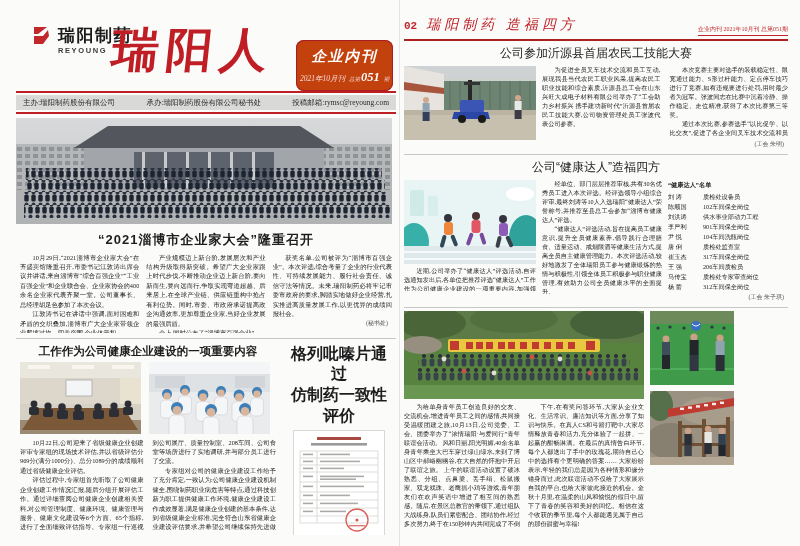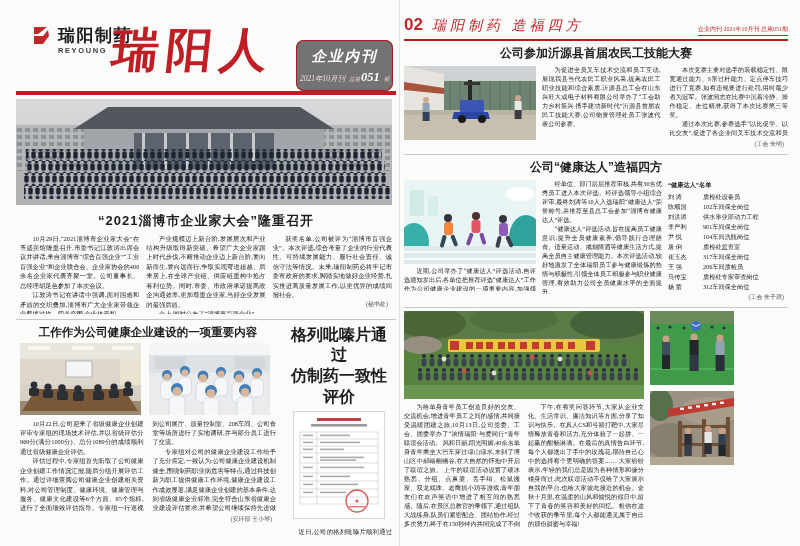--- a/index.html
+++ b/index.html
@@ -8,21 +8,21 @@
   .page{position:absolute;top:15px;height:520px;overflow:hidden;}
   .page-left{left:16px;width:380px;}
   .page-right{left:404px;width:384px;}
 
   
   .masthead{position:relative;height:76px;}
   .logo{position:absolute;left:18px;top:12px;display:flex;gap:4px;align-items:flex-start;}
   .logo-cn{font-family:"Liberation Sans",sans-serif;font-weight:bold;font-size:17px;letter-spacing:1.5px;color:#1b1b1b;line-height:1.1;}
   .logo-en{font-family:"Liberation Sans",sans-serif;font-weight:bold;font-size:7.5px;letter-spacing:1.6px;color:#3c3c3c;}
   .mast-title{position:absolute;left:68px;top:4px;width:218px;text-align:center;font-size:47px;font-weight:bold;color:#bf1e24;letter-spacing:7px;transform:skewX(-6deg);}
-  .issue-box{position:absolute;right:3px;top:25px;width:97px;height:51px;background:#737373;border-radius:8px;color:#fff;text-align:center;box-shadow:0 0 0 1px #a81d22 inset;}
+  .issue-box{position:absolute;right:3px;top:25px;width:97px;height:51px;background:#c2410c;border-radius:8px;color:#fff;text-align:center;box-shadow:0 0 0 1px #a81d22 inset;}
   .ib-kind{font-size:14.5px;font-weight:bold;font-style:italic;letter-spacing:2px;margin-top:7px;}
   .ib-line{display:flex;justify-content:center;align-items:baseline;gap:1px;margin-top:4px;font-style:italic;}
   .ib-date{font-size:7.5px;color:#f6d9d9;}
   .ib-fix{font-size:5.5px;color:#f3cfcf;margin-left:3px;}
   .ib-no{font-size:12.5px;font-weight:bold;color:#fff;}
   .redline{height:2px;background:#bf1e24;}
   .redline.thin{height:1.5px;}
   .infobar{height:15px;background:#d9d9d8;display:flex;align-items:center;justify-content:space-between;font-size:7.5px;color:#2a2a2a;padding:0 7px;margin:2px 0;}
 
   
@@ -41,24 +41,24 @@
   .health{width:256px;}
   .drug{flex:1;}
   .health-photos{display:flex;gap:8px;margin:2px 0 4px;}
   .health-text{column-count:2;column-gap:9px;height:96px;overflow:hidden;}
   .drug-title{text-align:center;font-family:"Liberation Sans",sans-serif;font-weight:bold;font-size:16px;line-height:1.3;margin:2px 0 3px;}
   .cert-wrap{text-align:center;margin:1px 0 4px;}
   .drug-text{height:62px;overflow:hidden;}
 
   
   .rp-header{position:relative;height:24px;border-bottom:2px solid #ad1f20;margin-bottom:3px;}
-  .rp-no{font-family:Liberation Sans, sans-serif;font-weight:bold;font-size:17px;color:#c0262b;}
+  .rp-no{font-family:Liberation Mono, monospace;font-weight:bold;font-size:11px;color:#c0262b;}
   .rp-slogan{font-weight:normal;font-style:italic;font-size:14px;color:#bf1e24;letter-spacing:4px;margin-left:5px;}
   .rp-issue{position:absolute;right:0;bottom:3px;font-size:6px;color:#c0262b;border-bottom:1px solid #c0262b;padding-bottom:1px;}
-  .rt{text-align:center;font-family:"Liberation Sans",sans-serif;font-weight:bold;font-size:12px;margin:4px 0 4px;}
+  .rt{text-align:center;font-family:"Liberation Sans",sans-serif;font-weight:normal;font-size:12px;margin:4px 0 4px;}
   .contest-row{display:flex;gap:6px;}
   .contest-text{flex:1;column-count:2;column-gap:9px;height:72px;overflow:hidden;font-size:6.2px;line-height:1.45;}
   .star-row{display:flex;gap:6px;}
   .star-left{width:132px;}
   .star-left .under{margin-top:3px;height:24px;overflow:hidden;font-size:6.2px;line-height:1.45;}
   .star-mid{width:120px;height:114px;overflow:hidden;font-size:6.2px;line-height:1.45;}
   .roster{flex:1;font-size:6.2px;line-height:1.62;display:flex;flex-direction:column;}
   .roster-title{font-weight:bold;margin-bottom:2px;}
   .roster-row{display:flex;gap:7px;}
   .roster-name{width:28px;white-space:nowrap;}
@@ -93,20 +93,25 @@
         <div class="ib-line">
           <span class="ib-date">2021年10月刊</span>
           <span class="ib-fix">总第</span>
           <span class="ib-no">051</span>
           <span class="ib-fix">期</span>
         </div>
       </div>
     </div>
 
     <div class="redline"></div>
+    <div class="infobar">
+      <span>主办:瑞阳制药股份有限公司</span>
+      <span>承办:瑞阳制药股份有限公司秘书处</span>
+      <span>投稿邮箱:rymsc@reyoung.com</span>
+    </div>
     <div class="redline thin"></div>
 
     <svg class="photo" width="376" height="106" viewBox="0 0 376 106" style="margin-top:4px">
       <defs>
         <linearGradient id="sky1" x1="0" y1="0" x2="0" y2="1">
           <stop offset="0" stop-color="#d7d9db"></stop>
             <stop offset="1" stop-color="#c3c5c8"></stop>
         </linearGradient>
         <pattern id="win1" width="8" height="7" patternUnits="userSpaceOnUse">
           <rect width="8" height="7" fill="#b4b6b8"></rect>

